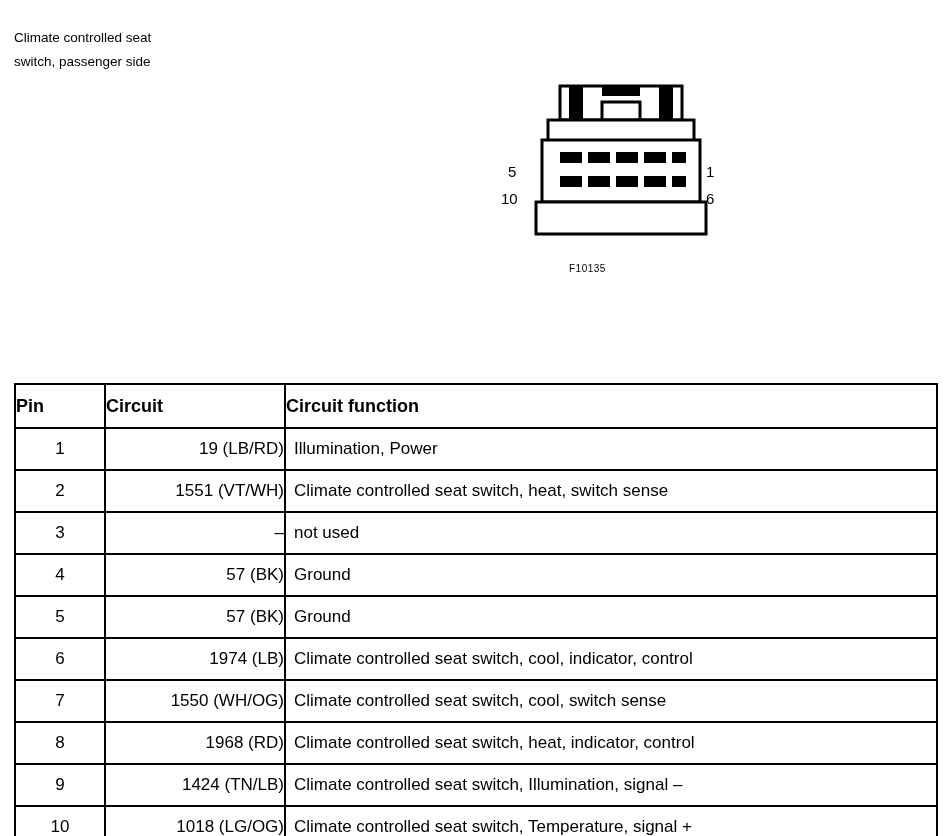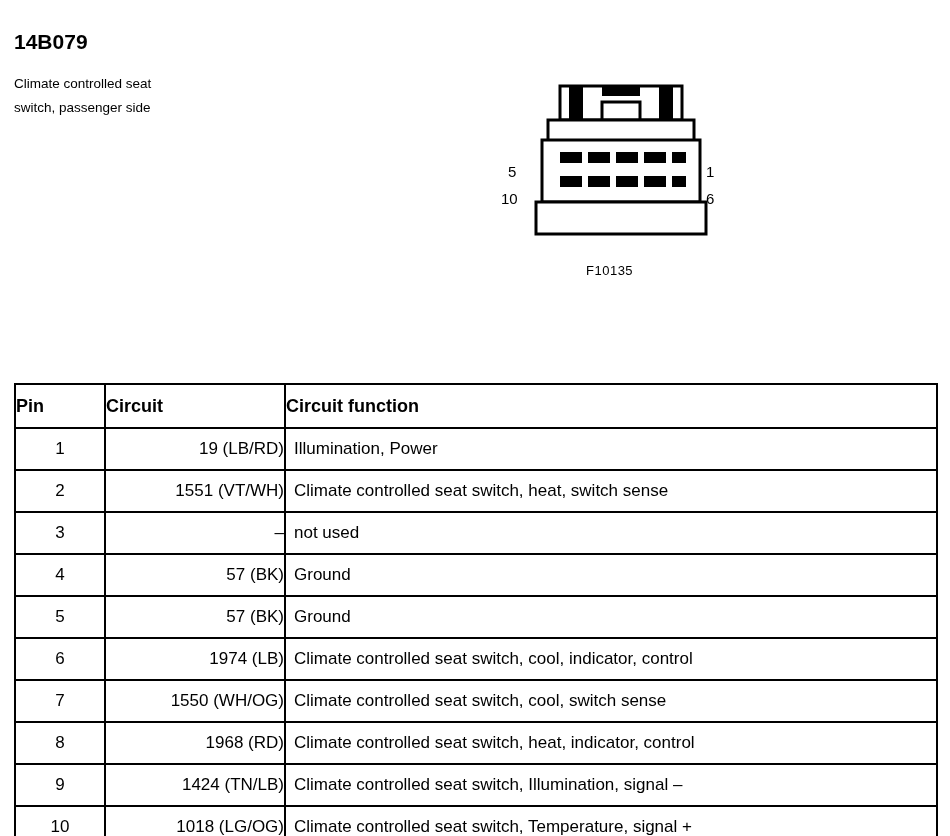--- a/index.html
+++ b/index.html
@@ -68,23 +68,23 @@
     position: absolute;
     font-size: 15px;
     line-height: 15px;
   }
   #lbl-5  { left: 38px;  top: 86px; }
   #lbl-10 { left: 31px;  top: 113px; }
   #lbl-1  { left: 236px; top: 86px; }
   #lbl-6  { left: 236px; top: 113px; }
   #figure-code {
     position: absolute;
-    left: 116px;
+    left: 99px;
     top: 185px;
-    font-size: 13px;
+    font-size: 10px;
     letter-spacing: 0.5px;
   }
 
   
   #pin-table-wrap {
     position: absolute;
     left: 14px;
     top: 383px;
     width: 922px;
   }
@@ -112,21 +112,20 @@
   col.c-circuit  { width: 180px; }
   col.c-function { width: 652px; }
   td.pin      { text-align: center; }
   td.circuit  { text-align: right; }
   td.func     { text-align: left; padding-left: 8px; }
 </style>
 </head>
 <body>
 
 <div id="header">
-  <div id="part-number">14B079</div>
   <div id="description">Climate controlled seat switch, passenger side</div>
 </div>
 
 <div id="connector-figure">
 
   <svg id="conn-svg" width="240" height="180" viewBox="0 0 240 180">
 
     <rect x="60" y="8" width="122" height="34" fill="#ffffff" stroke="#000" stroke-width="3"></rect>
     <rect x="69" y="8" width="14" height="34" fill="#000"></rect>
     <rect x="159" y="8" width="14" height="34" fill="#000"></rect>

